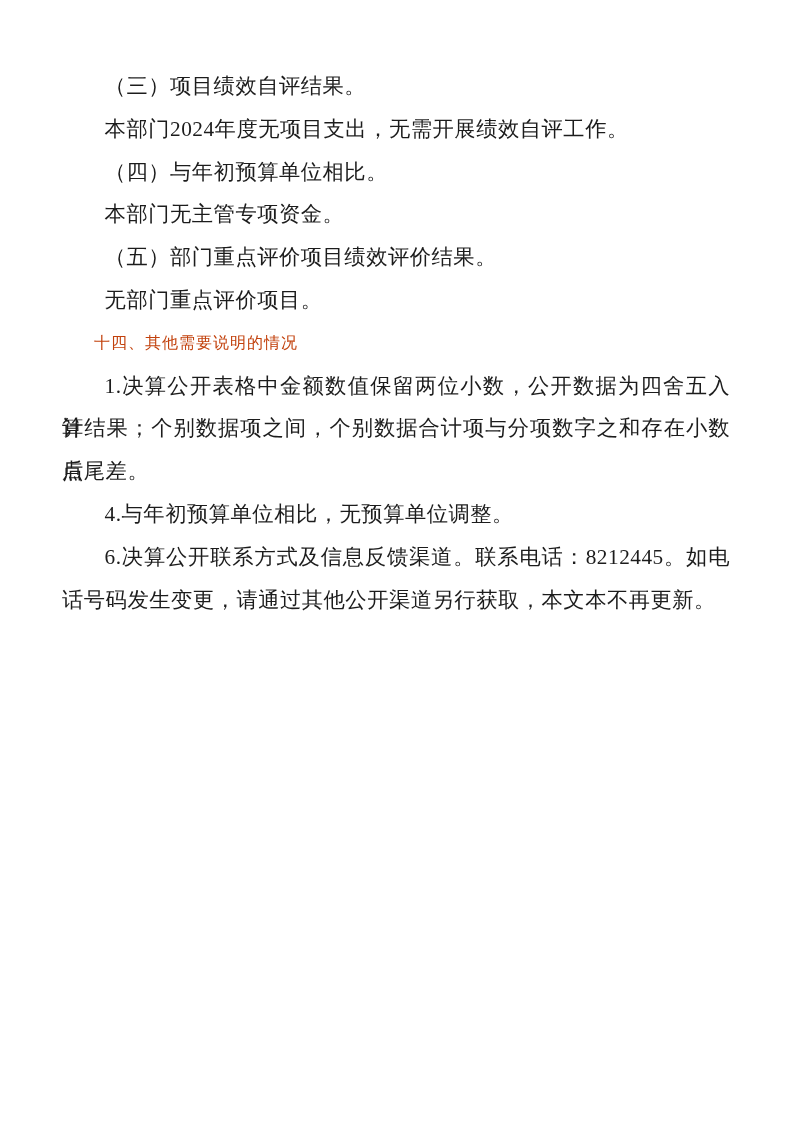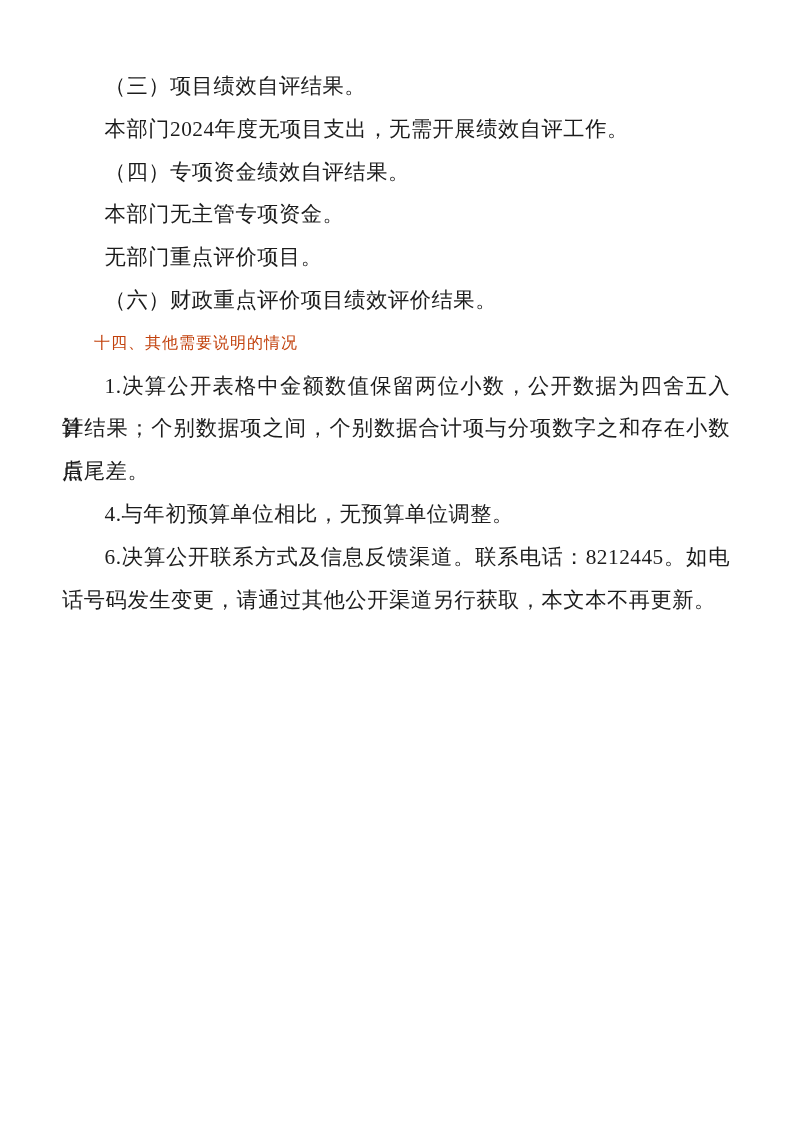--- a/index.html
+++ b/index.html
@@ -42,24 +42,24 @@
     letter-spacing: 1px;
   }
 </style>
 </head>
 <body>
 
 <div class="page">
   <div class="content">
       <div class="line indent">（三）项目绩效自评结果。</div>
       <div class="line indent">本部门2024年度无项目支出，无需开展绩效自评工作。</div>
-      <div class="line indent">（四）专项资金绩效自评结果。</div>
+      <div class="line indent">（四）与年初预算单位相比。</div>
       <div class="line indent">本部门无主管专项资金。</div>
+      <div class="line indent">（五）部门重点评价项目绩效评价结果。</div>
       <div class="line indent">无部门重点评价项目。</div>
-      <div class="line indent">（六）财政重点评价项目绩效评价结果。</div>
       <div class="line indent heading">十四、其他需要说明的情况</div>
       <div class="line indent fill">1.决算公开表格中金额数值保留两位小数，公开数据为四舍五入计</div>
       <div class="line fill">算结果；个别数据项之间，个别数据合计项与分项数字之和存在小数点</div>
       <div class="line">后尾差。</div>
       <div class="line indent">4.与年初预算单位相比，无预算单位调整。</div>
       <div class="line indent fill">6.决算公开联系方式及信息反馈渠道。联系电话：8212445。如电</div>
       <div class="line">话号码发生变更，请通过其他公开渠道另行获取，本文本不再更新。</div>
     </div>
 </div>
 

